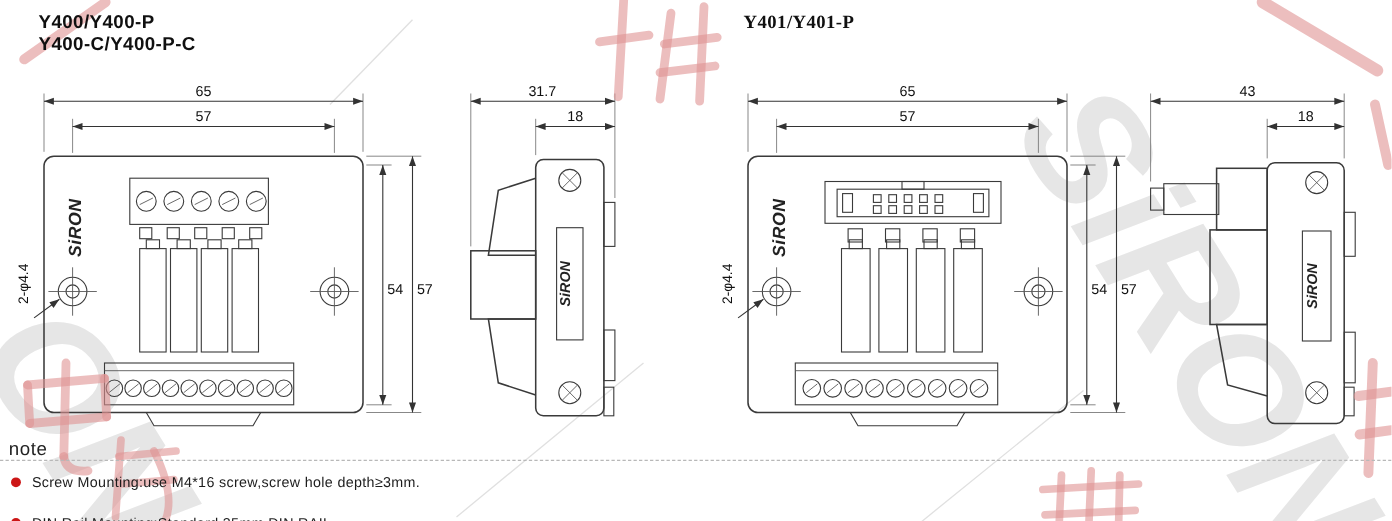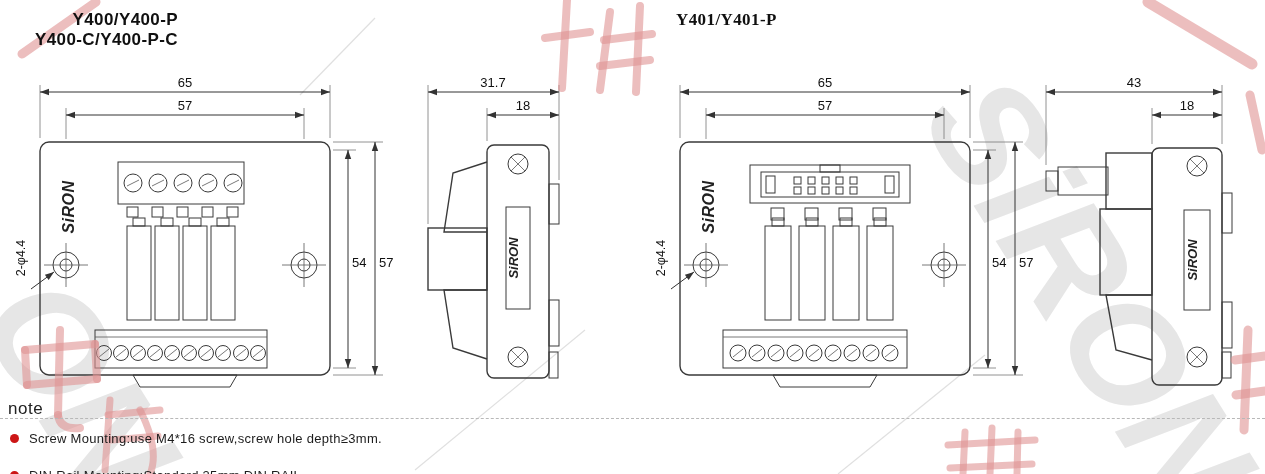--- a/index.html
+++ b/index.html
@@ -346,21 +346,21 @@
       <path class="wm-stroke" stroke-width="7" d="M950,468 L1032,464"></path>
     </g>
     <g>
       <path class="wm-stroke" stroke-width="9" d="M1248,330 L1244,430"></path>
       <path class="wm-stroke" stroke-width="9" d="M1235,360 L1265,356"></path>
       <path class="wm-stroke" stroke-width="9" d="M1236,395 L1265,391"></path>
     </g>
   </g>
 </svg>
 
-<div class="title" style="left:35px; top:10px;text-align:right;">
+<div class="title" style="left:35px; top:10px;">
   <div>Y400/Y400-P</div>
   <div>Y400-C/Y400-P-C</div>
 </div>
 <div class="title" style="left:676px; top:10px;font-family:Liberation Serif, serif;">
   <div>Y401/Y401-P</div>
 </div>
 
 <div class="note-label">note</div>
 <div class="note-divider"></div>
 <div class="note-item" style="top:431px;">

